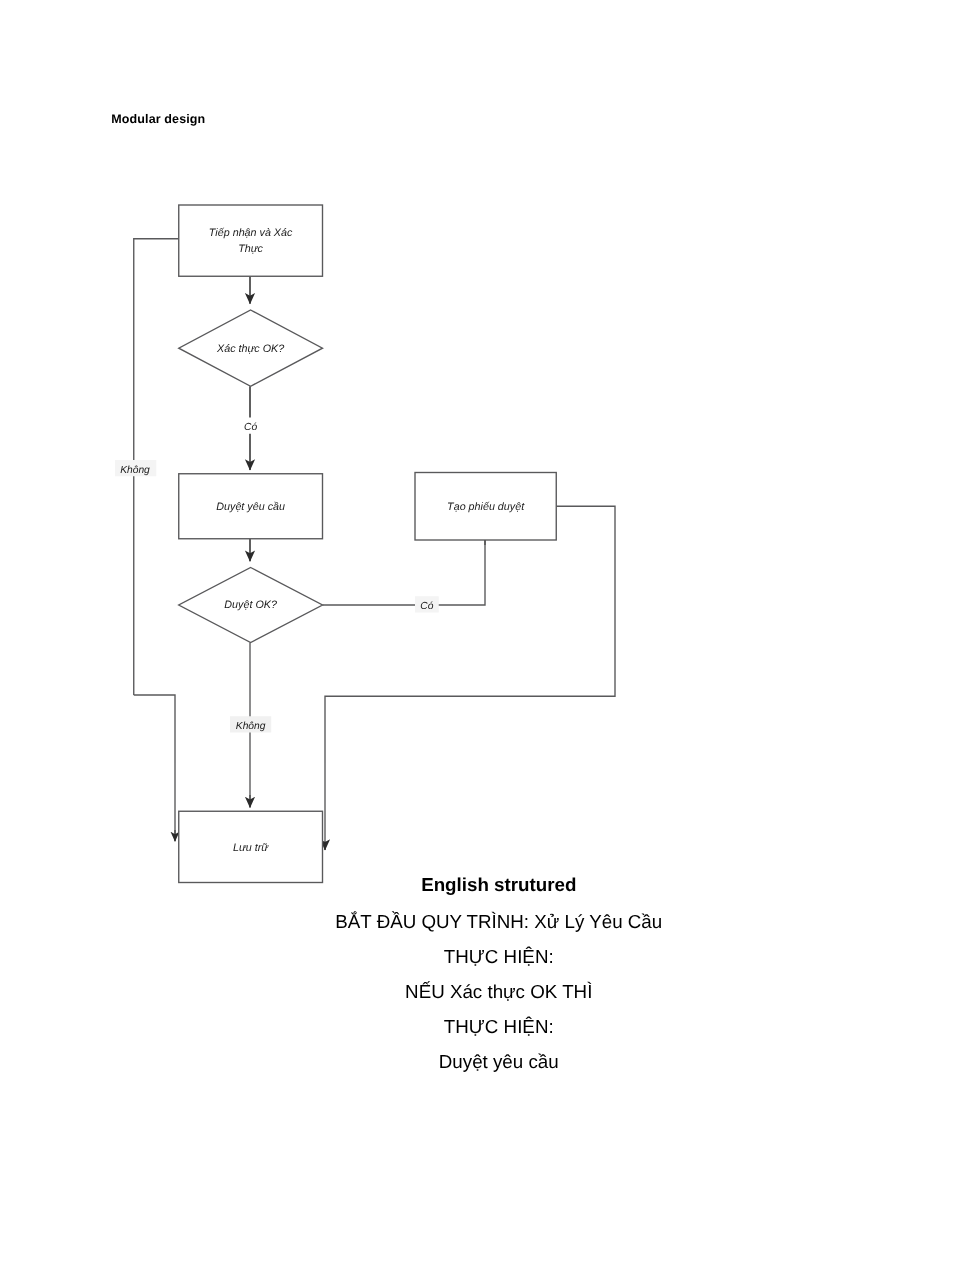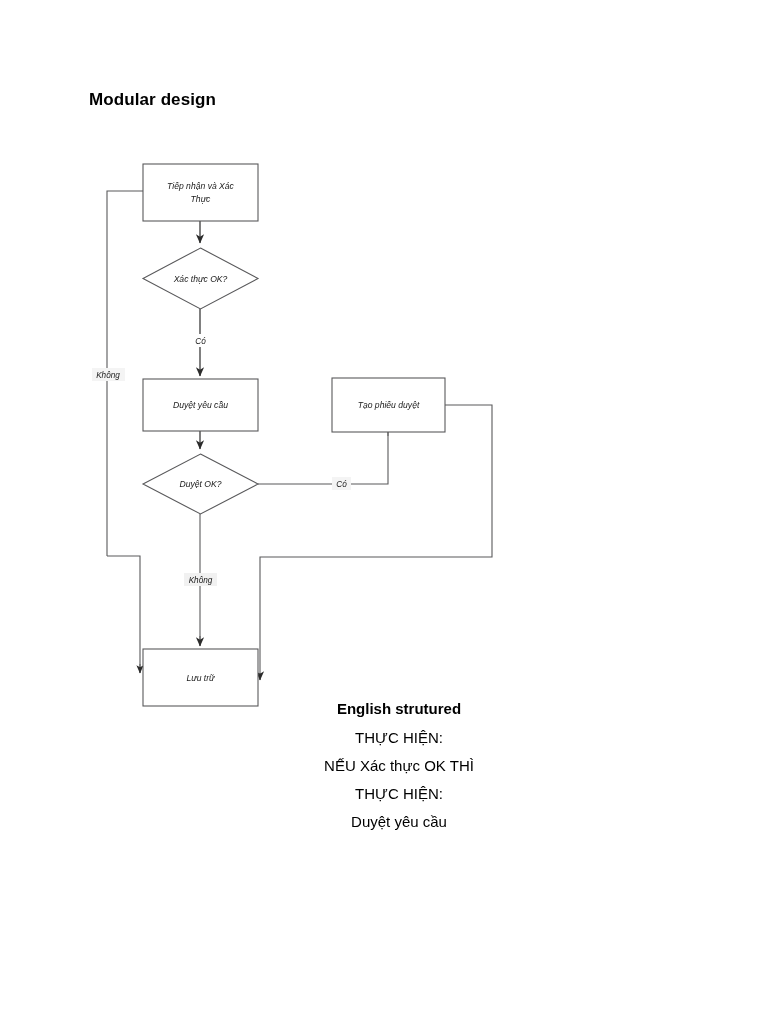--- a/index.html
+++ b/index.html
@@ -18,21 +18,21 @@
   .page {
     position: absolute;
     left: 0; top: 0;
     width: 768px;
     height: 1024px;
   }
   .doc-heading {
     position: absolute;
     left: 89px;
     top: 90px;
-    font-size: 17px;
+    font-size: 10px;
     font-weight: bold;
     letter-spacing: 0.1px;
     white-space: nowrap;
   }
   .flow-wrap {
     position: absolute;
     left: 0;
     top: 146px;
     width: 560px;
     height: 580px;
@@ -172,19 +172,20 @@
       <g>
         <rect x="184" y="427" width="33" height="13" fill="#f1f1f1"></rect>
         <text class="edge-label" x="200.5" y="437" text-anchor="middle">Không</text>
       </g>
 
     </svg>
   </div>
 
   <div class="body-text">
     <div class="section-title">English strutured</div>
+    <div class="body-line">BẮT ĐẦU QUY TRÌNH: Xử Lý Yêu Cầu</div>
     <div class="body-line">THỰC HIỆN:</div>
     <div class="body-line">NẾU Xác thực OK THÌ</div>
     <div class="body-line">THỰC HIỆN:</div>
     <div class="body-line">Duyệt yêu cầu</div>
   </div>
 
 </div>
 
 </body></html>

